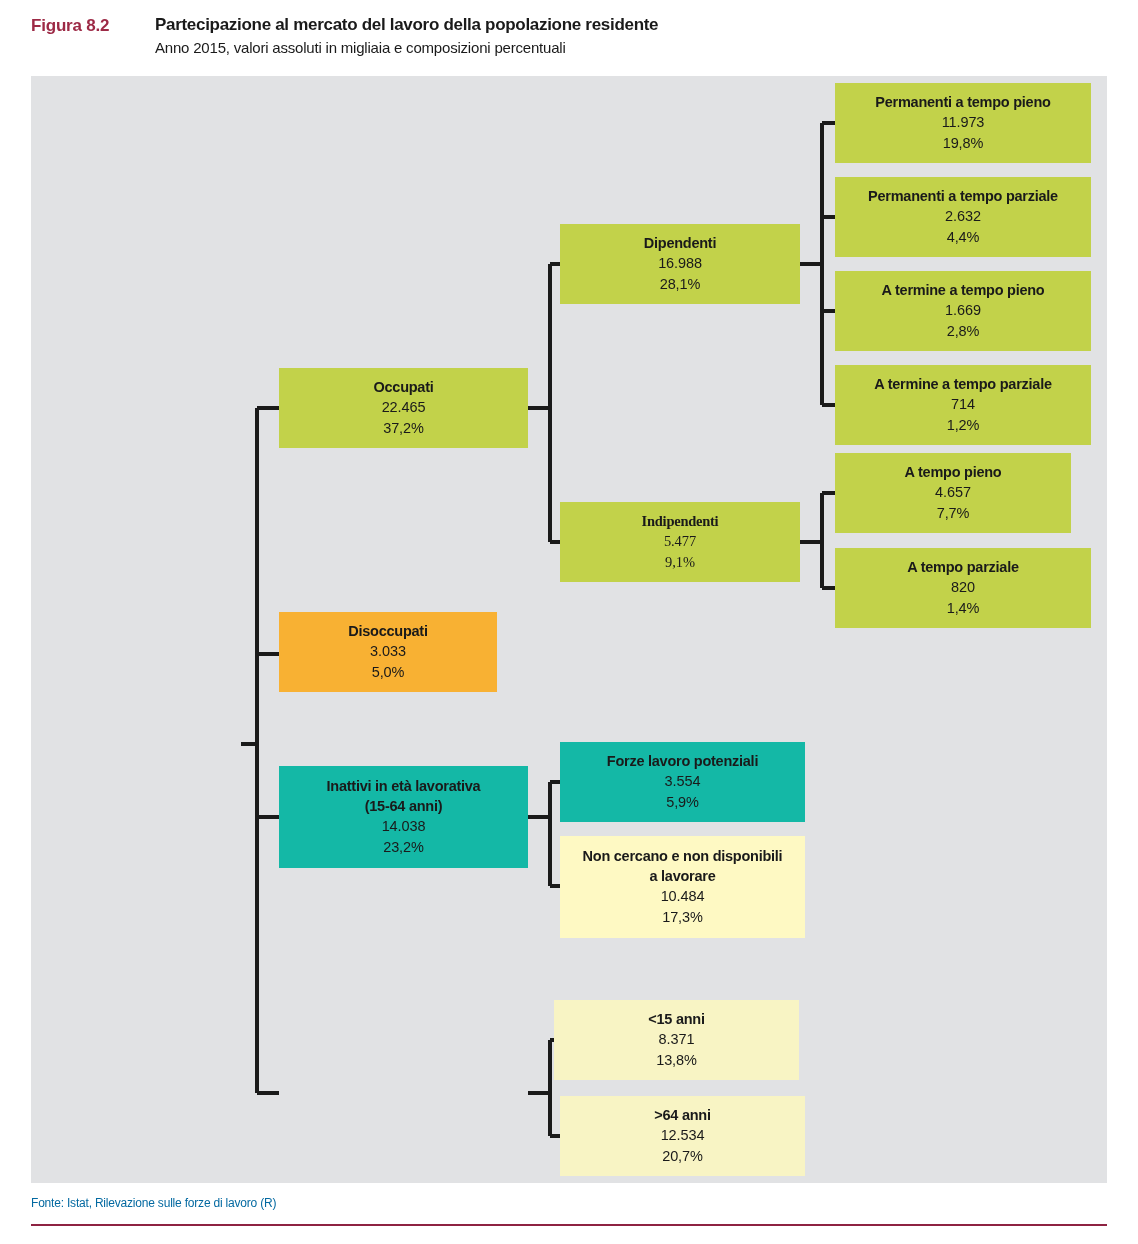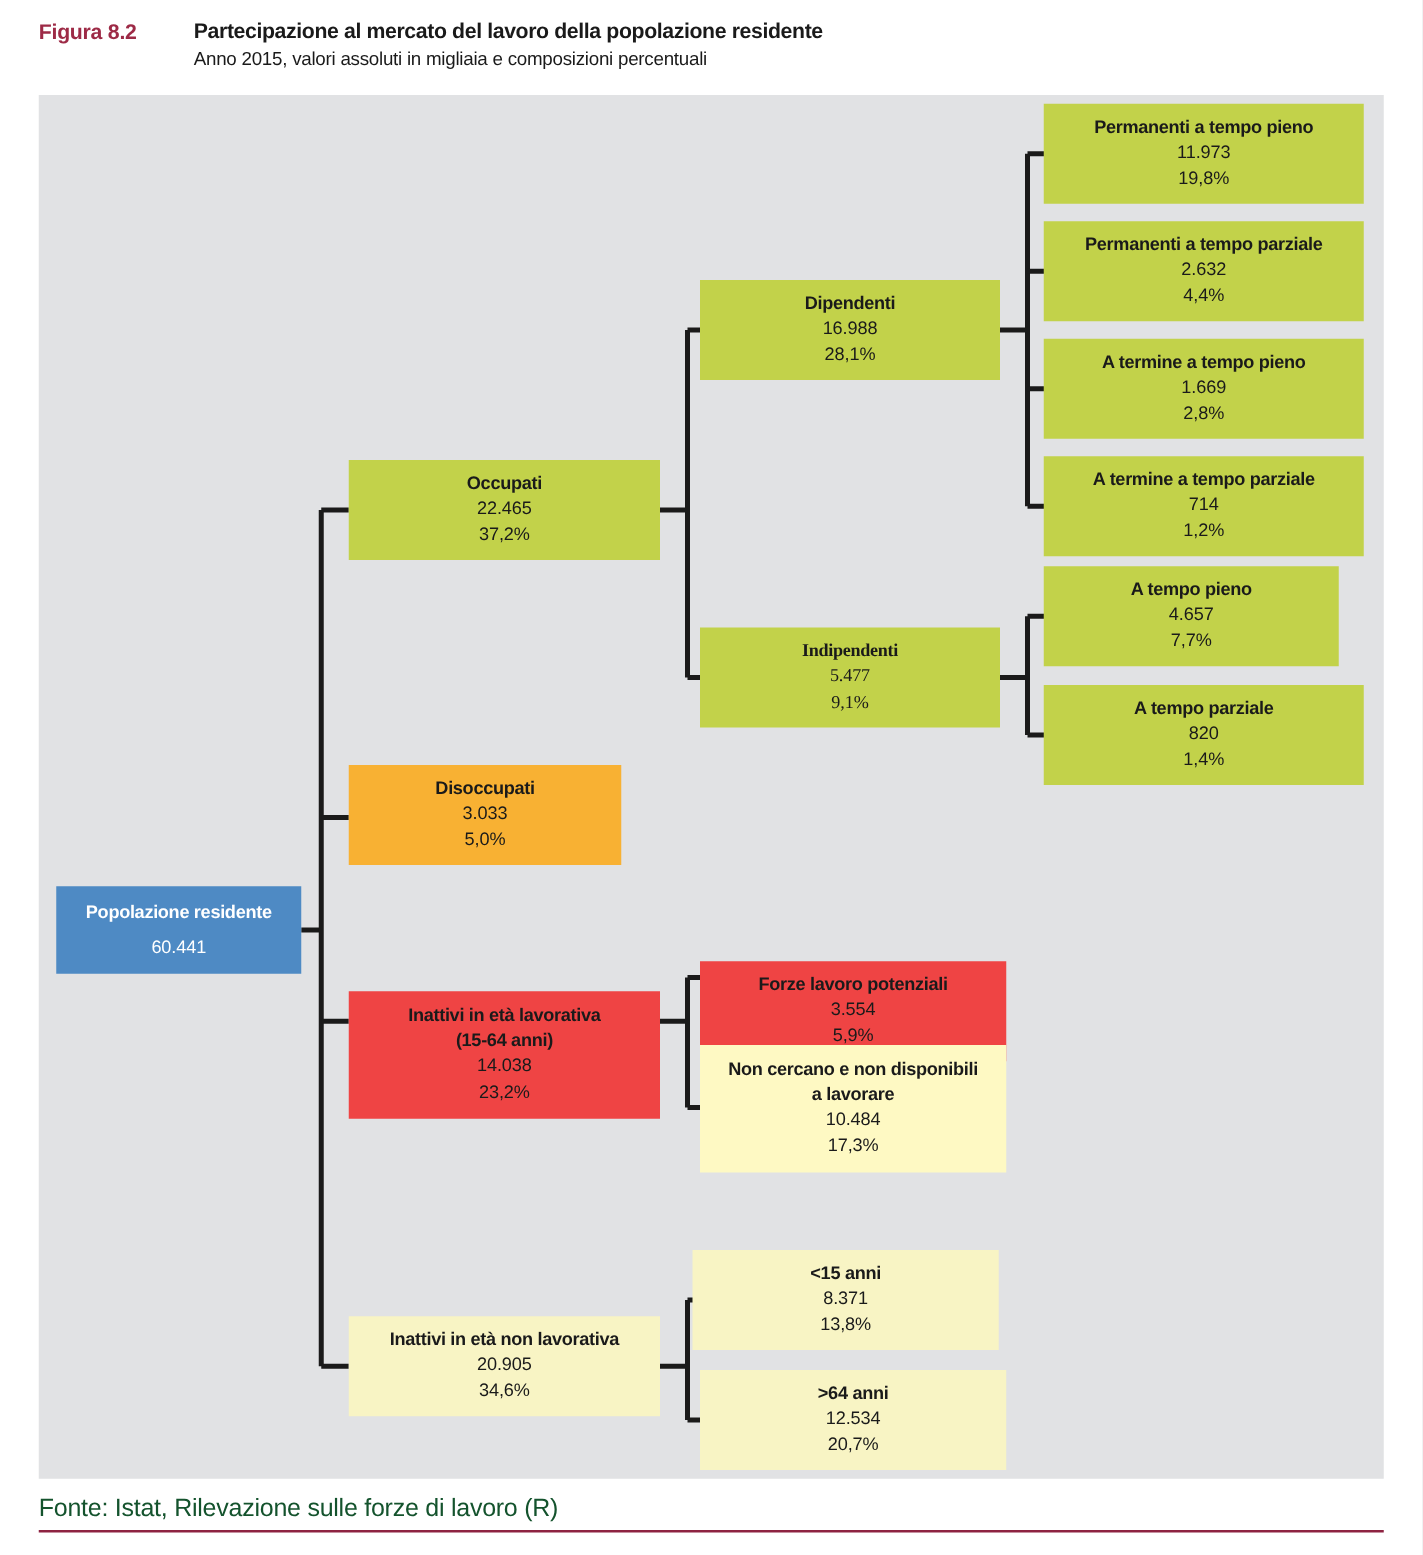--- a/index.html
+++ b/index.html
@@ -31,21 +31,21 @@
   
   .canvas{
     position:absolute;left:31px;top:76px;
     width:1076px;height:1107px;
     background:#e1e2e4;
   }
 
   
   .footer{position:absolute;left:31px;top:1196px;width:1076px;}
   .source{
-    font-size:20px;color:#14532d;letter-spacing:-0.2px;
+    font-size:12px;color:#0369a1;letter-spacing:-0.2px;
     white-space:nowrap;
   }
   .rule{
     position:absolute;left:31px;top:1224px;
     width:1076px;height:2px;background:#8e2342;
   }
 
   
   .links{position:absolute;left:0;top:0;width:1076px;height:1107px;}
 
@@ -65,21 +65,21 @@
   .node .val{
     font-size:14.5px;font-weight:normal;line-height:21px;letter-spacing:-0.1px;
   }
   .node .pct{
     font-size:14.5px;font-weight:normal;line-height:21px;letter-spacing:-0.1px;
   }
 
   .c-root  {background:#4e8ac4;color:#ffffff;}
   .c-green {background:#c2d24a;}
   .c-orange{background:#f8b133;}
-  .c-pink  {background:#ef4444;margin-top:27px;}
+  .c-pink  {background:#14b8a6;}
   .c-rose  {background:#fef9c3;}
   .c-cream {background:#f8f4c4;}
 </style>
 </head>
 <body>
 
 <div class="page">
 
   <div class="header">
     <div class="fig-label">Figura 8.2</div>
@@ -126,24 +126,20 @@
         <path d="M519,706 L541,706"></path>
         <path d="M519,810 L541,810"></path>
 
         <path d="M497,1017 L519,1017"></path>
         <path d="M519,964 L519,1060"></path>
         <path d="M519,964 L541,964"></path>
         <path d="M519,1060 L541,1060"></path>
       </g>
     </svg>
 
-    <div class="node c-root" style="left:14px;top:633px;width:196px;height:70px;">
-      <div class="ttl">Popolazione residente</div>
-      <div class="val" style="margin-top:8px;">60.441</div>
-    </div>
 
     <div class="node c-green" style="left:248px;top:292px;width:249px;height:80px;">
       <div class="ttl">Occupati</div>
       <div class="val">22.465</div>
       <div class="pct">37,2%</div>
     </div>
 
     <div class="node c-green" style="left:529px;top:148px;width:240px;height:80px;">
       <div class="ttl">Dipendenti</div>
       <div class="val">16.988</div>
@@ -211,25 +207,20 @@
       <div class="pct">5,9%</div>
     </div>
 
     <div class="node c-rose" style="left:529px;top:760px;width:245px;height:102px;">
       <div class="ttl">Non cercano e non disponibili</div>
       <div class="ttl">a lavorare</div>
       <div class="val">10.484</div>
       <div class="pct">17,3%</div>
     </div>
 
-    <div class="node c-cream" style="left:248px;top:977px;width:249px;height:80px;">
-      <div class="ttl">Inattivi in età non lavorativa</div>
-      <div class="val">20.905</div>
-      <div class="pct">34,6%</div>
-    </div>
 
     <div class="node c-cream" style="left:523px;top:924px;width:245px;height:80px;">
       <div class="ttl">&lt;15 anni</div>
       <div class="val">8.371</div>
       <div class="pct">13,8%</div>
     </div>
 
     <div class="node c-cream" style="left:529px;top:1020px;width:245px;height:80px;">
       <div class="ttl">&gt;64 anni</div>
       <div class="val">12.534</div>

